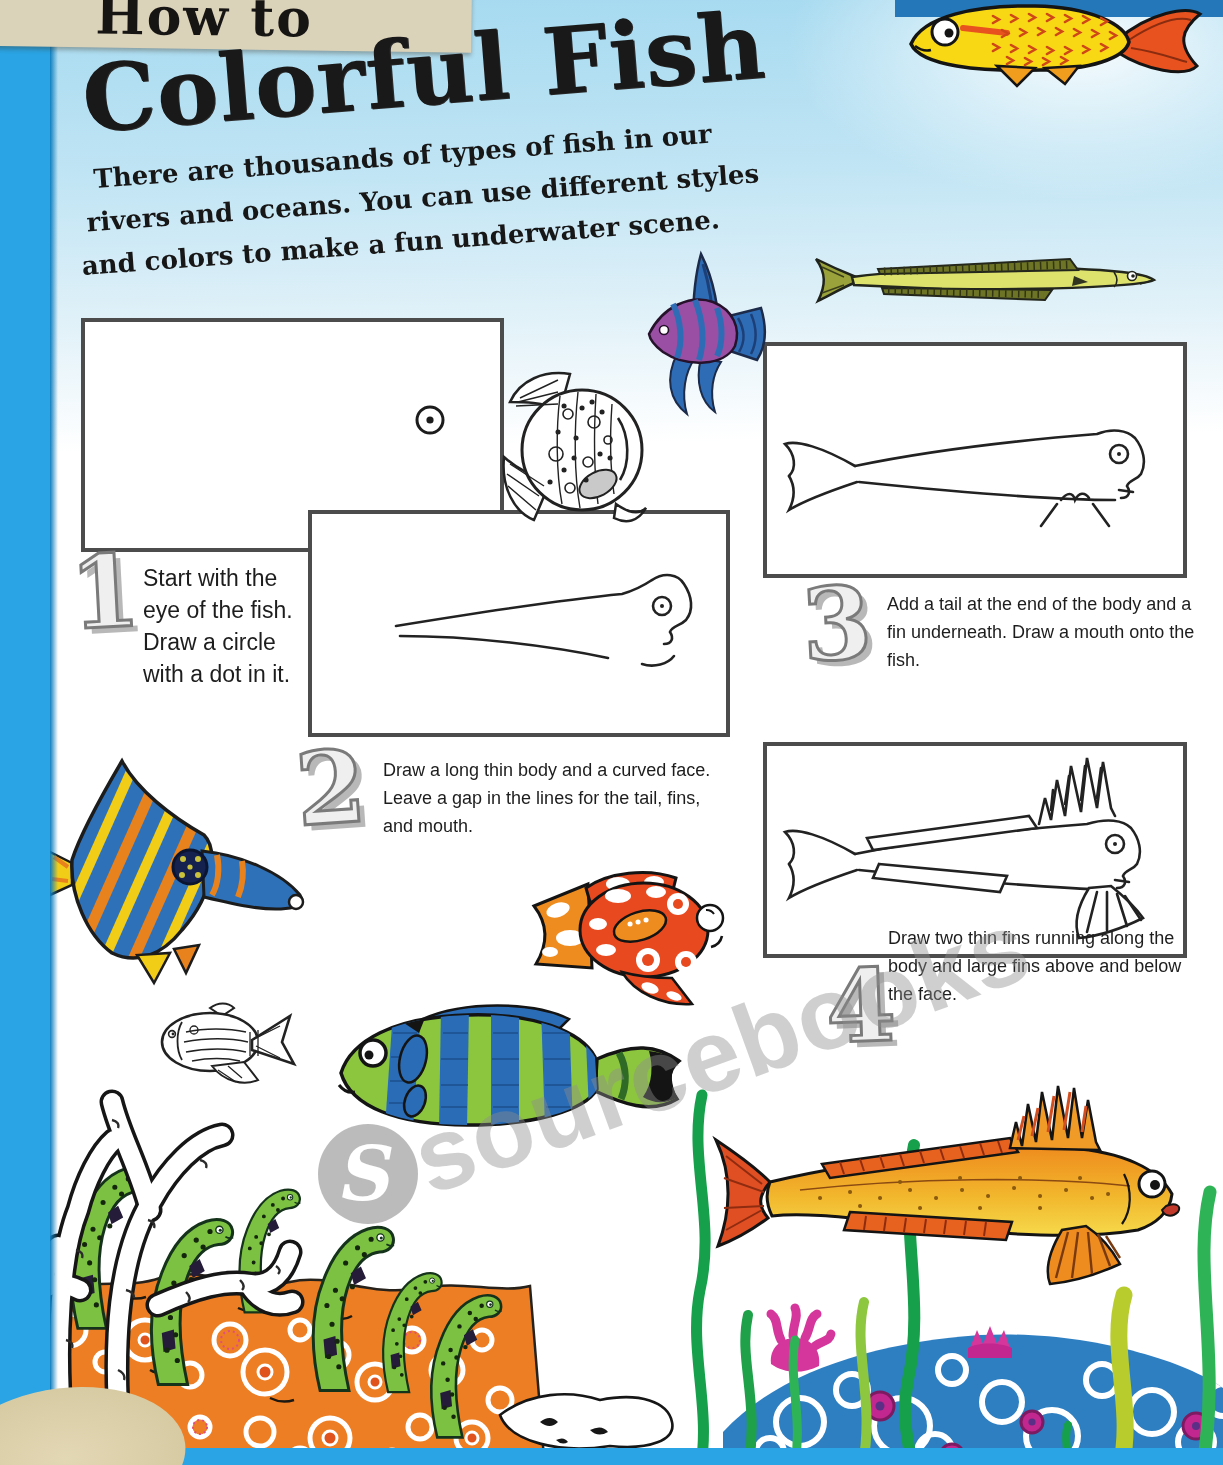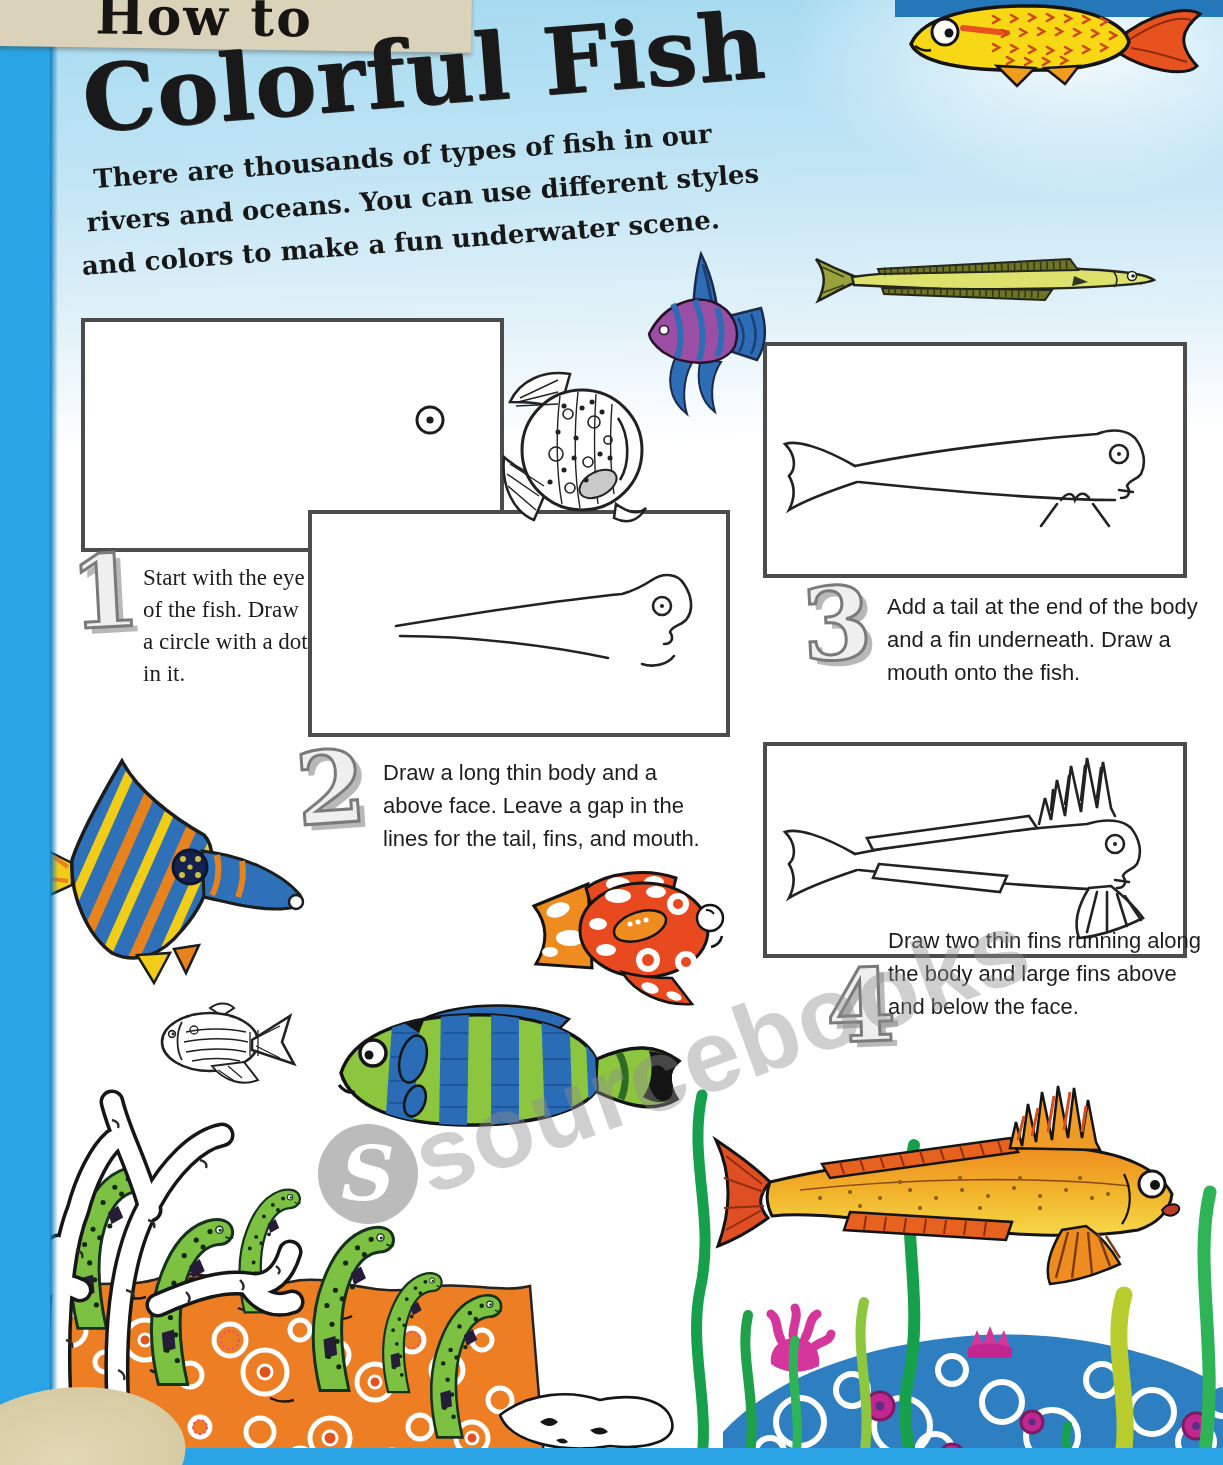--- a/index.html
+++ b/index.html
@@ -31,22 +31,22 @@
        font-family:"DejaVu Serif",serif;font-weight:bold;font-size:26px;color:#171717;
        line-height:43px;white-space:nowrap;}
   #intro .l2{margin-left:-10px}#intro .l3{margin-left:-18px}
   
   .stepbox{background:#fff;border:4px solid #4c4c4c;}
   
   .stepnum{font-family:"DejaVu Serif",serif;font-weight:bold;font-size:100px;line-height:96px;
        color:#efefef;-webkit-text-stroke:3px #7a7a7a;
        text-shadow:6px 6px 0 rgba(125,125,125,.55);}
   
-  .steptext{color:#1d1d1d;font-size:22px;line-height:33px;}
-  #step1-text{font-size:23px;line-height:32px;font-family:Liberation Serif, serif;}
+  .steptext{color:#1d1d1d;font-size:18px;line-height:28px;}
+  #step1-text{font-size:23px;line-height:32px;}
   
   #watermark-text{left:398px;top:1108px;transform:rotate(-20deg);transform-origin:left top;
        font-size:102px;font-weight:bold;color:#8f8f8f;opacity:.42;letter-spacing:1px;
        white-space:nowrap;pointer-events:none;}
   #watermark-logo{left:318px;top:1124px;width:100px;height:100px;border-radius:50%;
        background:#a9a9a9;opacity:.78;text-align:center;pointer-events:none;}
   #watermark-logo span{font-family:"DejaVu Serif",serif;font-style:italic;font-weight:bold;
        font-size:74px;line-height:100px;color:#fff;}
   svg{display:block;}
 </style>
@@ -107,21 +107,21 @@
       <path d="M330,146 l-10,40 M340,146 l0,38 M350,148 l10,32 M358,150 l16,24"></path>
       <circle cx="348" cy="98" r="9"></circle>
       <circle cx="348" cy="98" r="2" fill="#222" stroke="none"></circle>
     </svg>
   </div>
 
   <div class="abs stepnum" style="left:70px;top:544px;transform:rotate(-3deg)">1</div>
   <div class="abs steptext" id="step1-text" style="left:143px;top:562px;width:168px;">Start with the eye of the fish. Draw a circle with a dot in it.</div>
 
   <div class="abs stepnum" style="left:296px;top:740px;transform:rotate(-4deg)">2</div>
-  <div class="abs steptext" style="left:383px;top:756px;width:335px;">Draw a long thin body and a above face. Leave a gap in the lines for the tail, fins, and mouth.</div>
+  <div class="abs steptext" style="left:383px;top:756px;width:335px;">Draw a long thin body and a curved face. Leave a gap in the lines for the tail, fins, and mouth.</div>
 
   <div class="abs stepnum" style="left:802px;top:576px;transform:rotate(-3deg)">3</div>
   <div class="abs steptext" style="left:887px;top:590px;width:320px;">Add a tail at the end of the body and a fin underneath. Draw a mouth onto the fish.</div>
 
   <div class="abs stepnum" style="left:826px;top:958px;transform:rotate(-2deg)">4</div>
   <div class="abs steptext" style="left:888px;top:924px;width:320px;">Draw two thin fins running along the body and large fins above and below the face.</div>
 
   <svg class="abs" style="left:905px;top:0px" width="300" height="90" viewBox="0 0 300 90">
     <path d="M212,40 C245,12 282,6 295,14 C276,30 272,44 292,66 C280,78 240,70 212,52 Z" fill="#e8521e" stroke="#141414" stroke-width="3"></path>
     <path d="M224,40 C252,22 272,16 286,20 M226,48 C252,52 268,58 282,62" stroke="#8a2c10" stroke-width="2" fill="none"></path>

